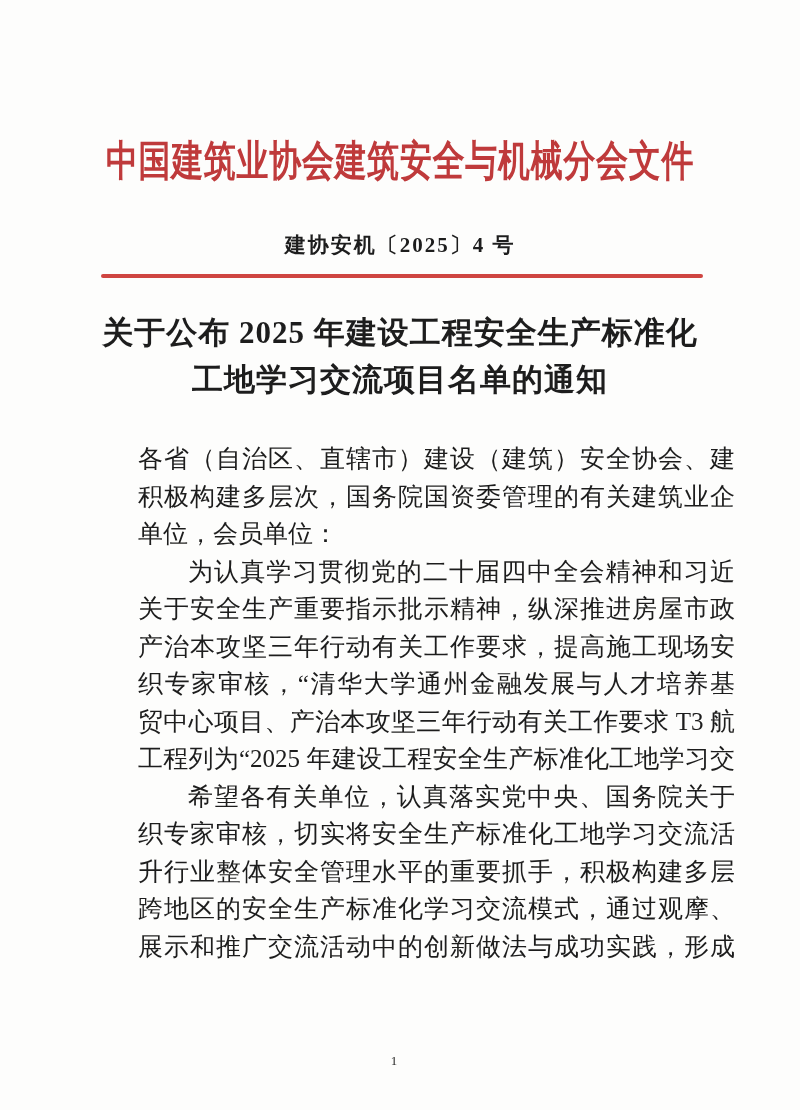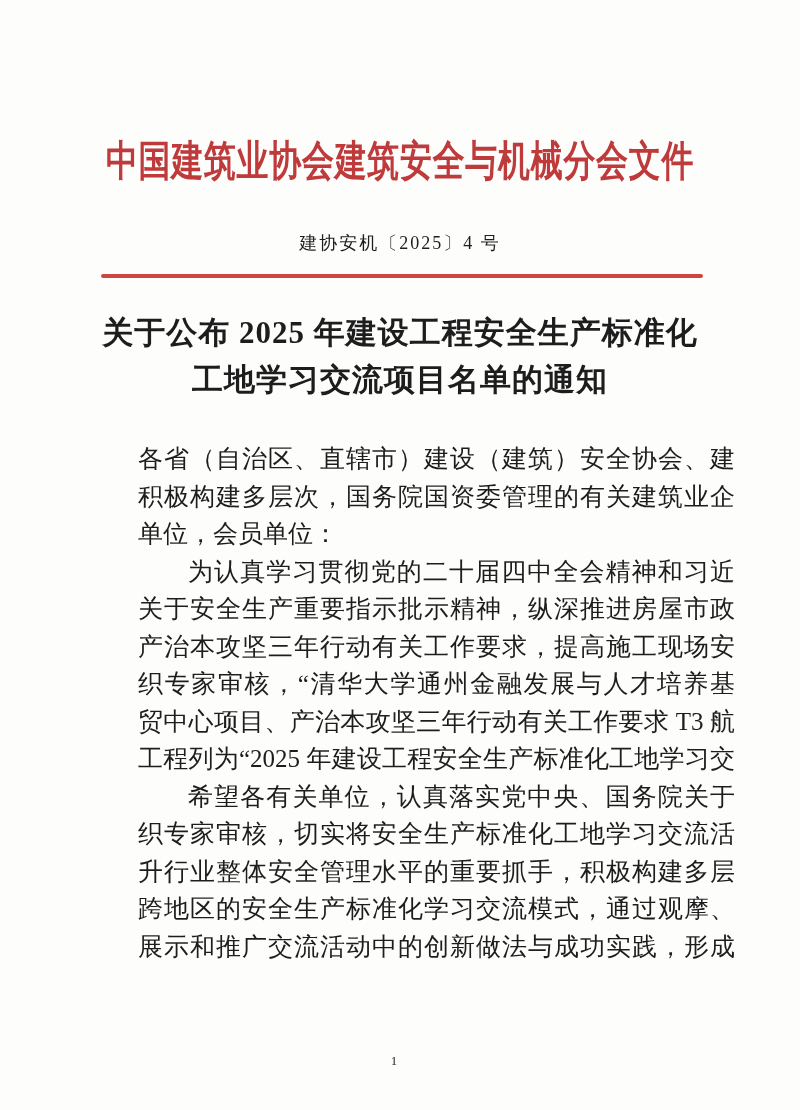--- a/index.html
+++ b/index.html
@@ -38,22 +38,22 @@
     letter-spacing: 1px;
     transform: scaleX(0.76);
     transform-origin: center;
   }
   
   .doc-number {
     position: absolute;
     top: 231px; left: 0;
     width: 800px;
     text-align: center;
-    font-size: 18px;
-    font-weight: normal;
+    font-size: 21px;
+    font-weight: bold;
     letter-spacing: 2px;
   }
   
   .red-divider {
     position: absolute;
     top: 274px; left: 101px;
     width: 602px; height: 4px;
     background: var(--divider-red);
     border-radius: 2px;
   }

